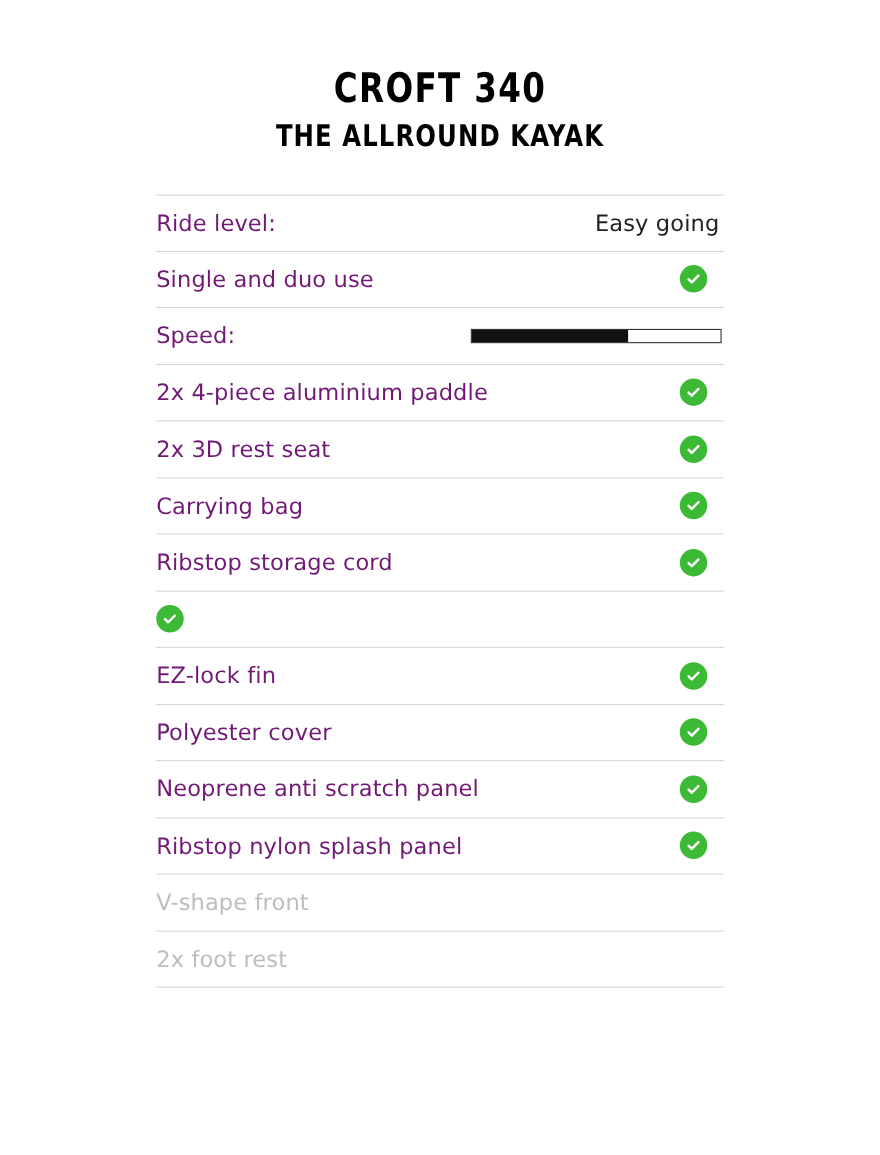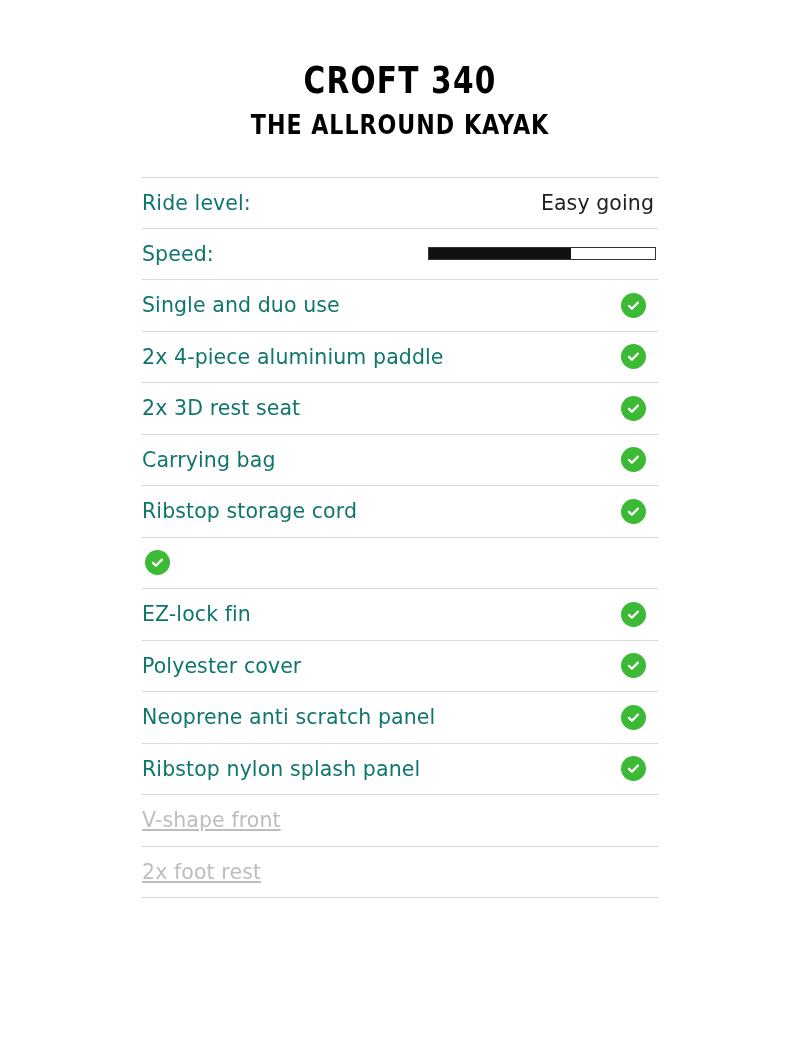--- a/index.html
+++ b/index.html
@@ -56,28 +56,27 @@
     justify-content: space-between;
     height: 51.5px;
     border-bottom: 1px solid #d8d8d8;
     box-sizing: border-box;
   }
   .row:first-child {
     border-top: 1px solid #d8d8d8;
   }
   .row-label {
     font-size: 20.5px;
-    color: #0f766e;
+    color: #701a75;
     font-weight: 400;
     letter-spacing: 0.1px;
     white-space: nowrap;
   }
   .row.muted .row-label {
     color: #bdbdbd;
-    text-decoration: underline;
   }
   .row-value {
     font-size: 20.5px;
     color: #222222;
     font-weight: 400;
     letter-spacing: 0.1px;
     white-space: nowrap;
     padding-right: 4px;
   }
   .meter {
@@ -107,21 +106,21 @@
     justify-content: center;
     margin-right: 9px;
     flex: 0 0 auto;
   }
   .check svg {
     display: block;
   }
   .value-slot {
     display: flex;
     align-items: center;
-    justify-content: center;
+    justify-content: flex-start;
     min-width: 40px;
   }
 </style>
 </head>
 <body>
 
 <div class="page">
 
   <div class="header">
     <div class="title">CROFT 340</div>
@@ -129,34 +128,34 @@
   </div>
 
   <div class="spec-table" id="spec-table">
       <div class="row">
         <div class="row-label">Ride level:</div>
         <div class="value-slot">
           <div class="row-value">Easy going</div>
         </div>
       </div>
       <div class="row">
+        <div class="row-label">Single and duo use</div>
+        <div class="value-slot">
+          <div class="check">
+            <svg width="15" height="15" viewBox="0 0 16 16" aria-hidden="true">
+              <path d="M3.2 8.4 L6.3 11.4 L12.7 4.9" fill="none" stroke="#ffffff" stroke-width="2.4" stroke-linecap="round" stroke-linejoin="round"></path>
+            </svg>
+          </div>
+        </div>
+      </div>
+      <div class="row">
         <div class="row-label">Speed:</div>
         <div class="value-slot">
           <div class="meter">
             <div class="meter-fill" style="width: 63%;"></div>
-          </div>
-        </div>
-      </div>
-      <div class="row">
-        <div class="row-label">Single and duo use</div>
-        <div class="value-slot">
-          <div class="check">
-            <svg width="15" height="15" viewBox="0 0 16 16" aria-hidden="true">
-              <path d="M3.2 8.4 L6.3 11.4 L12.7 4.9" fill="none" stroke="#ffffff" stroke-width="2.4" stroke-linecap="round" stroke-linejoin="round"></path>
-            </svg>
           </div>
         </div>
       </div>
       <div class="row">
         <div class="row-label">2x 4-piece aluminium paddle</div>
         <div class="value-slot">
           <div class="check">
             <svg width="15" height="15" viewBox="0 0 16 16" aria-hidden="true">
               <path d="M3.2 8.4 L6.3 11.4 L12.7 4.9" fill="none" stroke="#ffffff" stroke-width="2.4" stroke-linecap="round" stroke-linejoin="round"></path>
             </svg>

